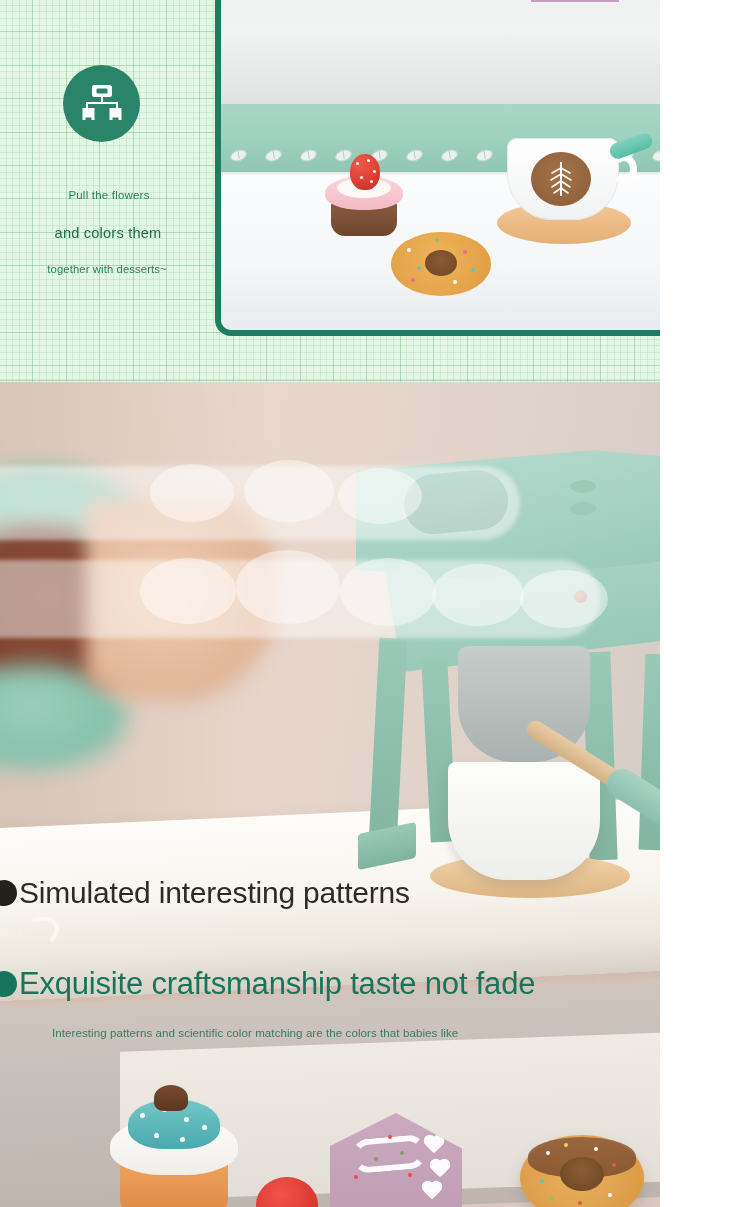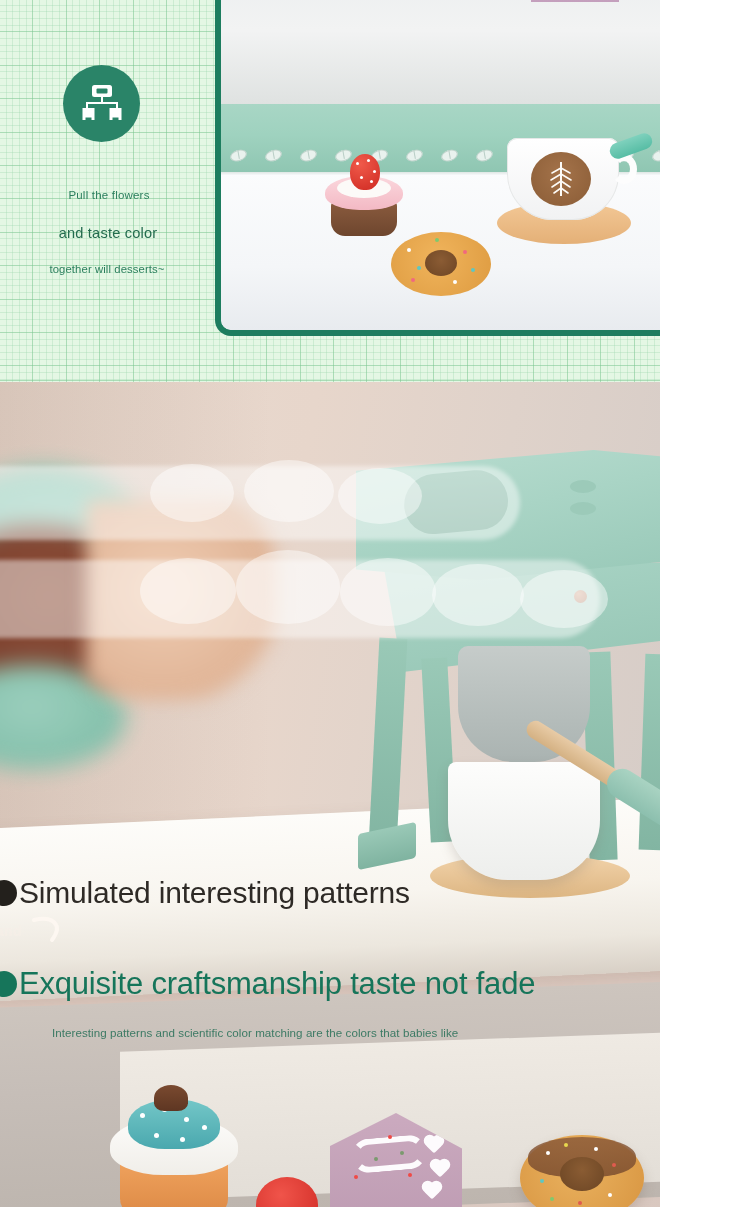--- a/index.html
+++ b/index.html
@@ -332,22 +332,22 @@
           <rect x="5" y="18" width="32" height="2" fill="#ffffff"></rect>
           <rect x="5" y="19" width="2" height="5" fill="#ffffff"></rect>
           <rect x="35" y="19" width="2" height="5" fill="#ffffff"></rect>
           <path d="M1.5 24 h12 v12 h-3 v-2.5 h-6 V36 h-3 z" fill="#ffffff"></path>
           <path d="M28.5 24 h12 v12 h-3 v-2.5 h-6 V36 h-3 z" fill="#ffffff"></path>
         </svg>
       </div>
 
       <div class="tag-lines">
         <div class="tag-l1">Pull the flowers</div>
-        <div class="tag-l2">and taste color</div>
-        <div class="tag-l3">together will desserts~</div>
+        <div class="tag-l2">and colors them</div>
+        <div class="tag-l3">together with desserts~</div>
       </div>
     </div>
 
     <figure class="photo-frame">
       <div class="pf-inner">
         <div class="pf-shelf-top"></div>
 
         <div class="pf-rail">
           <div class="pf-rail-beans">
             <i class="bean"></i>

